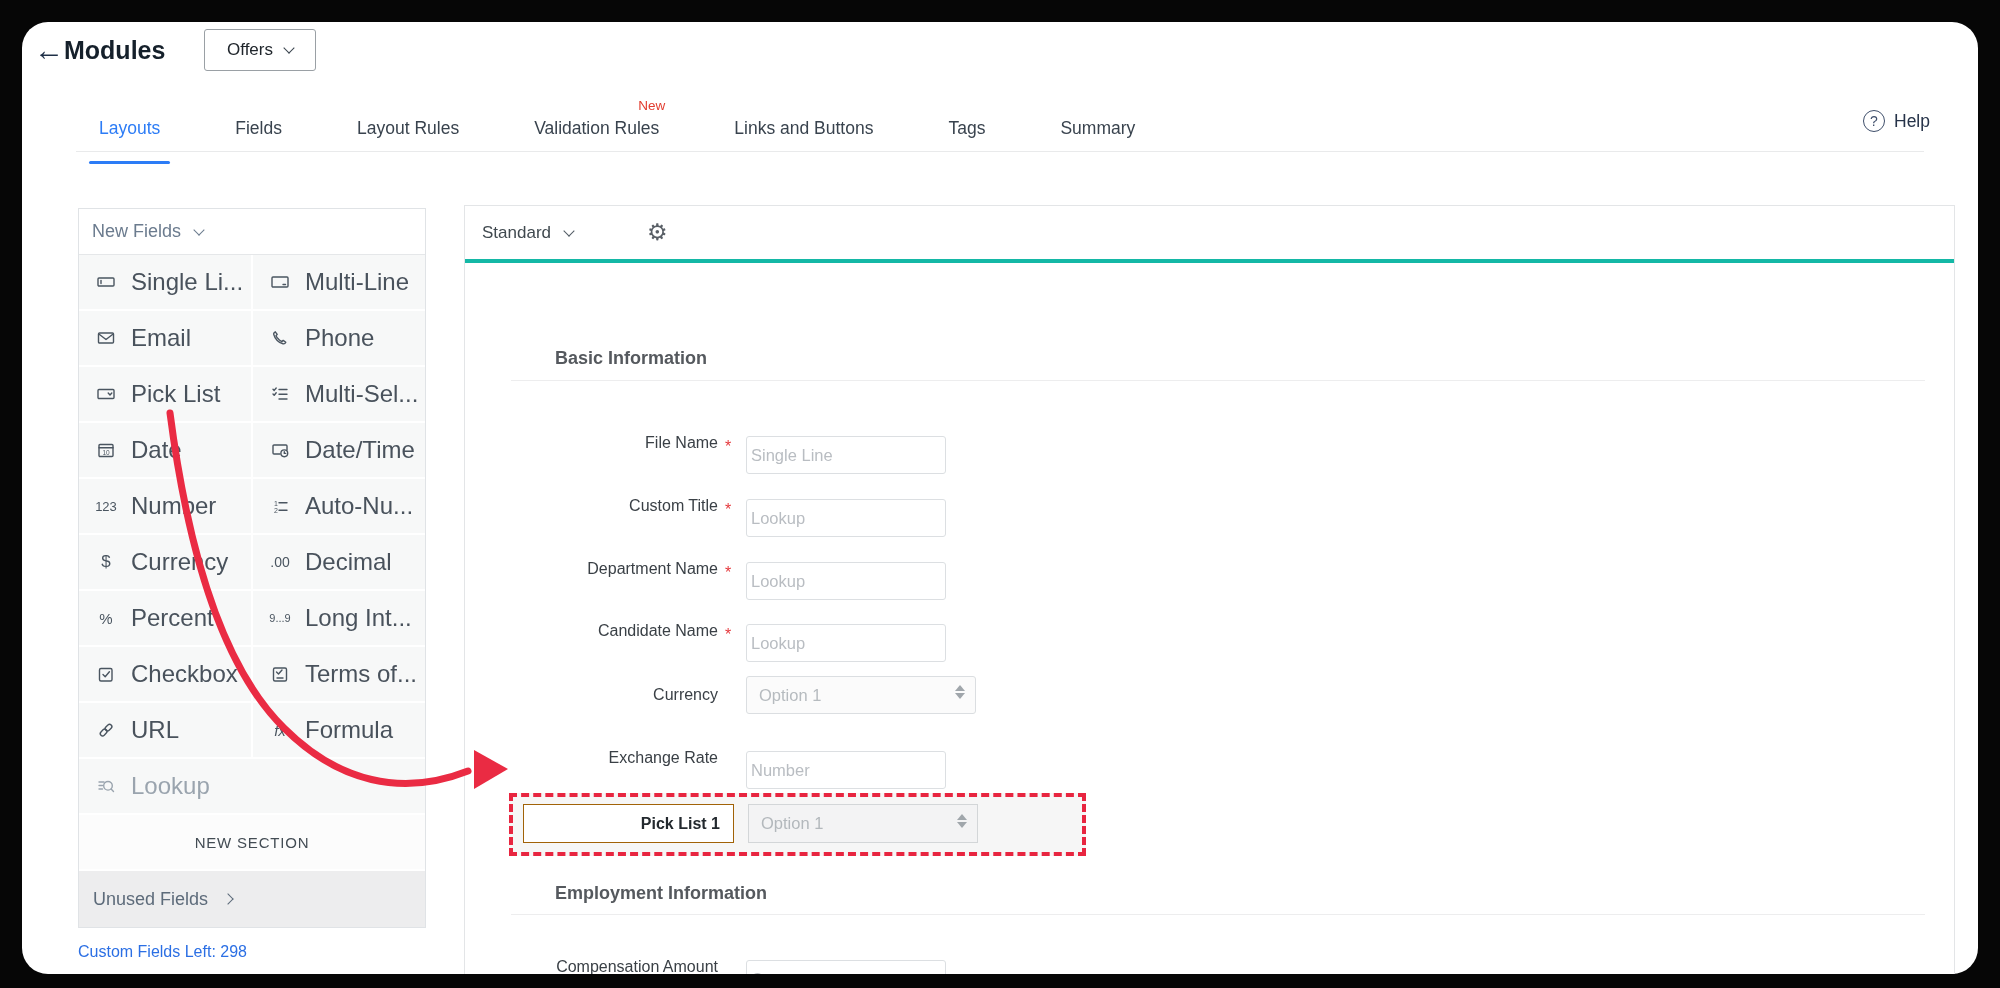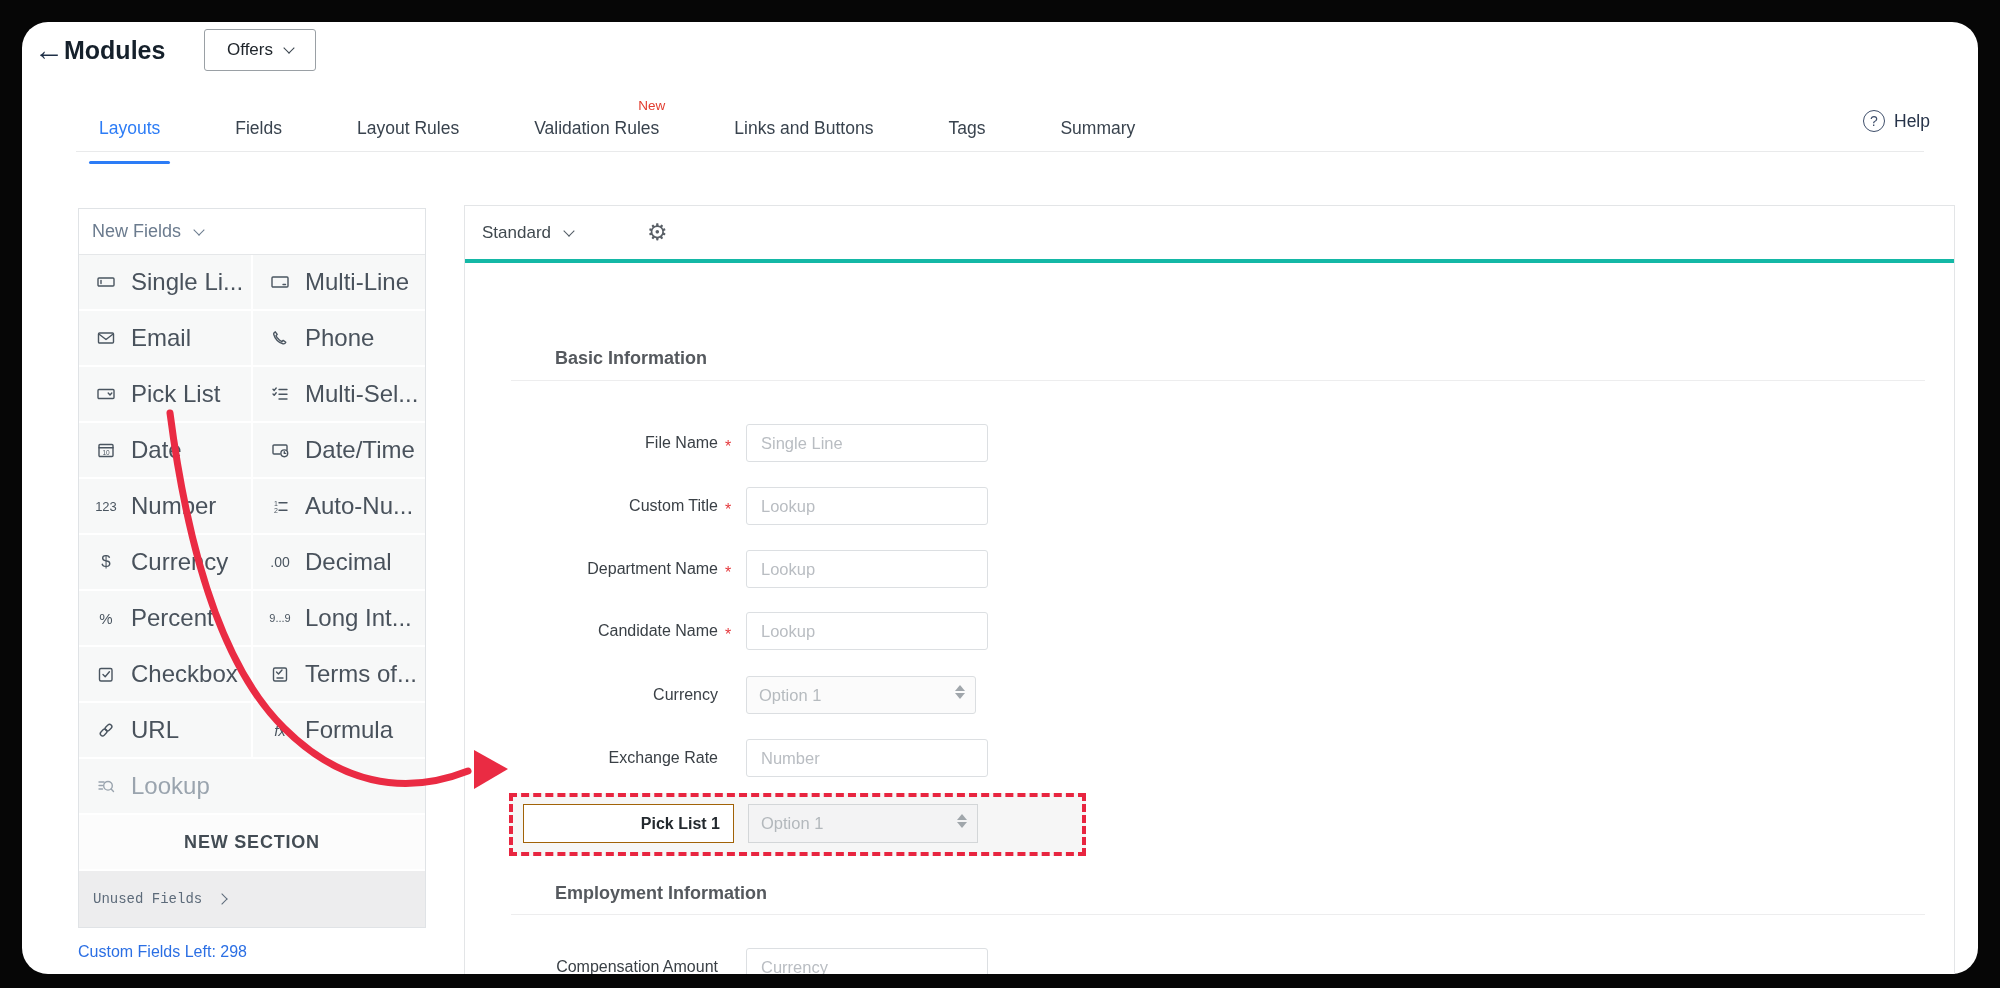--- a/index.html
+++ b/index.html
@@ -41,43 +41,43 @@
   .cell { height:54px; background:#f7f8f8; display:flex; align-items:center; gap:12px; padding-left:14px; cursor:grab; }
   .cell .ic { width:26px; display:flex; justify-content:center; color:#4a5560; flex:none; }
   .cell .ic svg { stroke:#4a5560; fill:none; stroke-width:1.4; stroke-linecap:round; stroke-linejoin:round; }
   .cell .txtic { font-size:13px; color:#4a5560; letter-spacing:0; white-space:nowrap; }
   .cell .lbl { font-size:24px; color:#49525c; white-space:nowrap; }
   .cell.full { grid-column:1 / span 2; }
   .cell.disabled { cursor:default; }
   .cell.disabled .lbl { color:#9aa4ae; }
   .cell.disabled .ic svg { stroke:#9aa4ae; }
   .cell.newsection { background:#fcfcfc; justify-content:center; padding-left:0; }
-  .cell.newsection .lbl { font-size:18px; letter-spacing:.8px; color:#434c54; font-weight:700; }
+  .cell.newsection .lbl { font-size:15px; letter-spacing:.8px; color:#434c54; font-weight:400; }
   .cell.unused { background:#ededee; height:56px; justify-content:flex-start; gap:16px; }
-  .cell.unused .lbl { font-size:14px; color:#5d6b7a;font-family:Liberation Mono, monospace; }
+  .cell.unused .lbl { font-size:18px; color:#5d6b7a; }
 
   .custom-left { position:absolute; left:56px; top:921px; font-size:16px; color:#2b6fe4; cursor:pointer; }
 
   
   .mainbox { position:absolute; left:442px; top:183px; width:1491px; height:780px;
              border:1px solid #e3e5e7; border-bottom:none; background:#fff; }
   .mb-head { height:57px; border-bottom:4px solid #14b8a6; display:flex; align-items:center; padding-left:17px; }
   .mb-head .lbl { font-size:17px; color:#40494f; }
   .mb-head .chev { margin-left:14px; border-color:#515b64; }
   .gear { margin-left:74px; font-size:23px; color:#5a6067; cursor:pointer; line-height:1; }
   .mb-content { position:relative; width:100%; height:723px; }
 
   .sect-title { position:absolute; left:48px; font-size:18px; font-weight:700; color:#55595e;margin-left:42px; }
   .sect-line { position:absolute; left:46px; width:1414px; height:1px; background:#ededee; }
 
   .frow { position:absolute; left:0; height:38px; }
   .frow .flabel { position:absolute; left:0; top:0; width:253px; text-align:right; font-size:16px; color:#3a4046; line-height:38px; white-space:nowrap; }
   .frow .req { position:absolute; left:260px; top:4px; color:#e5393d; font-size:16px; line-height:38px; }
-  .finput { position:absolute; left:281px; top:0; width:242px; height:38px; border:1px solid #dcdfe2; border-radius:3px;
-            background:#fff; font-size:16.5px; color:#b9bdc2; line-height:36px; padding-left:14px; }
+  .finput { position:absolute; left:281px; top:12px; width:200px; height:38px; border:1px solid #dcdfe2; border-radius:3px;
+            background:#fff; font-size:16.5px; color:#b9bdc2; line-height:36px; padding-left:4px; }
   .fselect { position:absolute; left:281px; top:0; width:230px; height:38px; border:1px solid #dbdee1; border-radius:3px;
              background:#fbfbfb; font-size:16.5px; color:#b6bbbf; line-height:36px; padding-left:12px; cursor:pointer; }
   .updown { position:absolute; right:10px; top:8px; display:flex; flex-direction:column; align-items:center; gap:2px; }
   .updown i { display:block; width:0; height:0; border-left:5px solid transparent; border-right:5px solid transparent; }
   .updown i.up { border-bottom:6px solid #a0a6ab; }
   .updown i.dn { border-top:6px solid #a0a6ab; }
 
   
   .dashed { position:absolute; left:44px; top:530px; width:577px; height:63px;
             border:4px dashed #e82540; background:#f6f6f6; }

